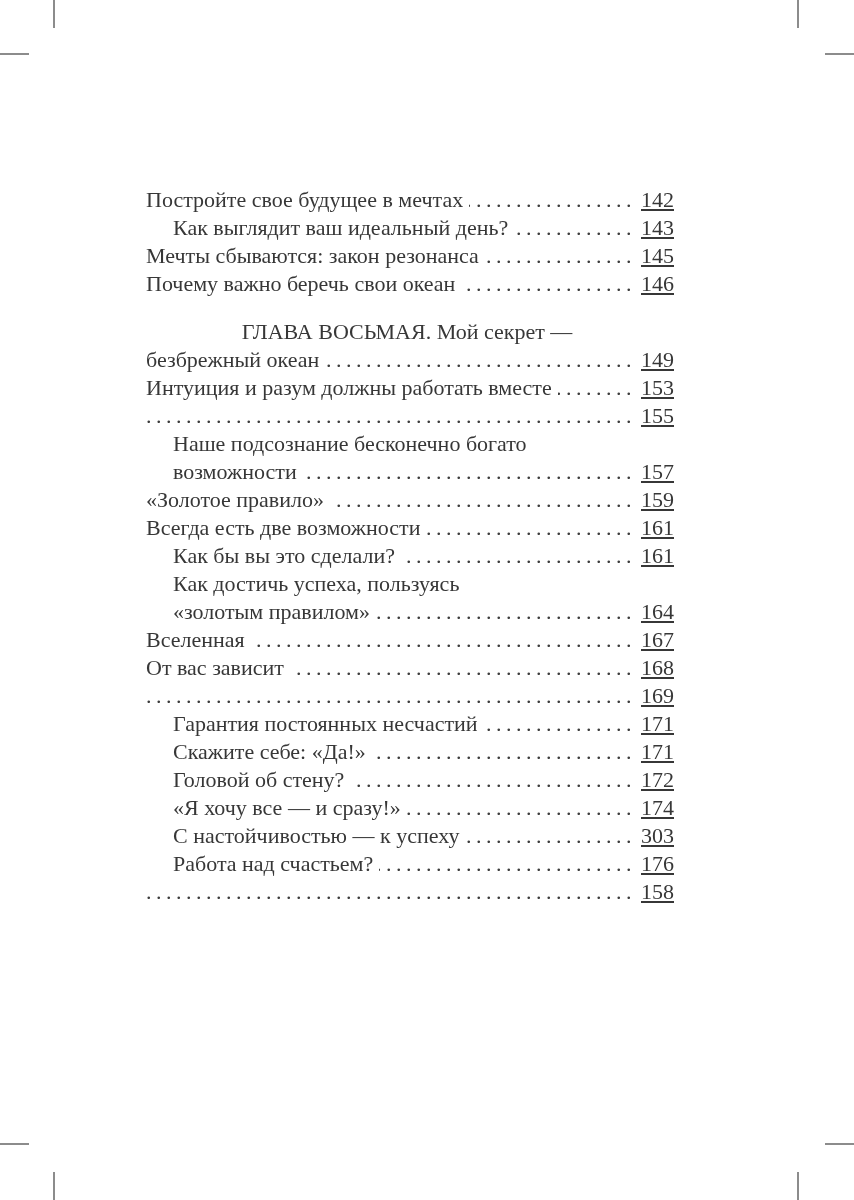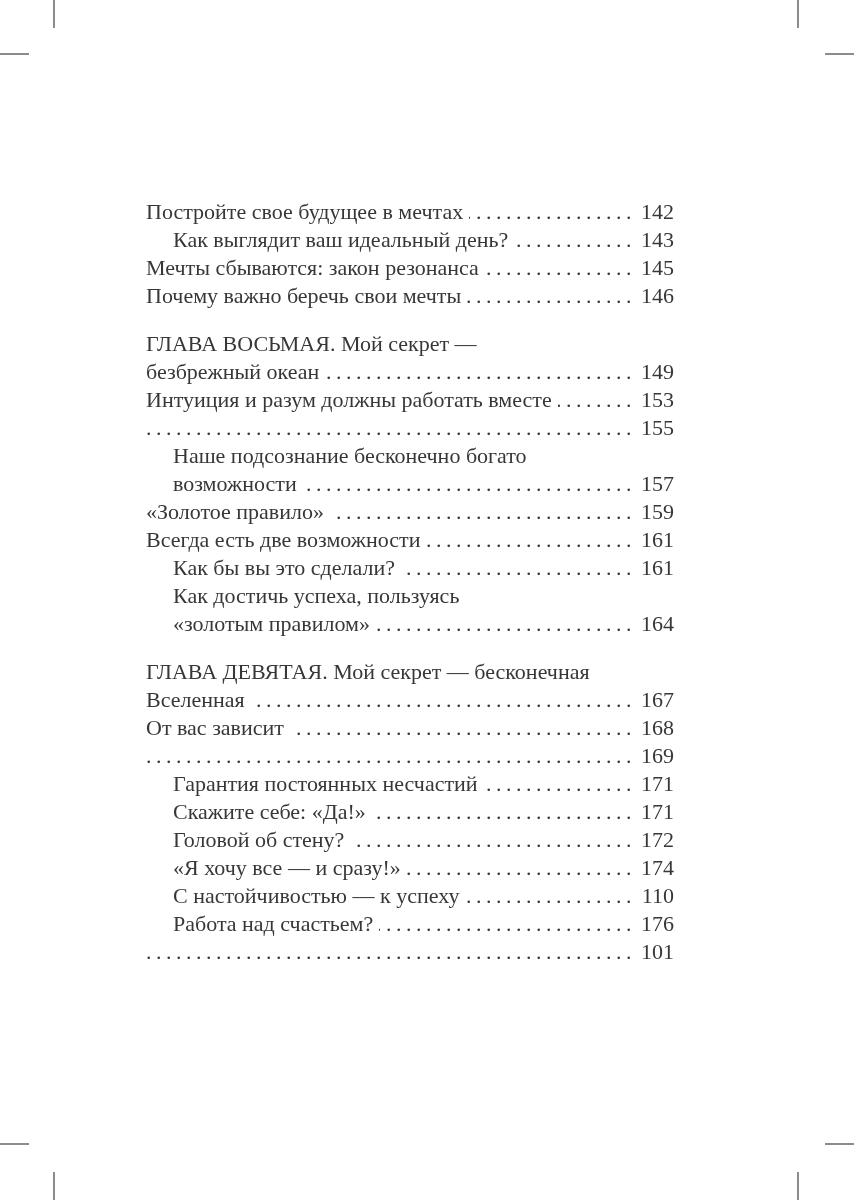--- a/index.html
+++ b/index.html
@@ -26,21 +26,20 @@
   .br-v { left: 797px; bottom: 0; }
   .br-h { right: 0; top: 1143px; }
 
   
   .toc {
     position: absolute;
     left: 146px;
     top: 186px;
     width: 528px;
     font-size: 22px;
-    margin-top: 12px;
   }
   .row {
     position: relative;
     height: 28px;
     line-height: 28px;
     white-space: nowrap;
   }
   
   .row::before {
     content: ". . . . . . . . . . . . . . . . . . . . . . . . . . . . . . . . . . . . . . . . . . . . . . . . . . . . . . . . . . . . . . . . . . . . . .";
@@ -58,22 +57,23 @@
     background: #ffffff;
     padding-right: 6px;
   }
   .ind .t { padding-left: 27px; }
   .pg {
     position: absolute;
     right: 0; top: 0;
     z-index: 1;
     background: #ffffff;
     padding-left: 7px;
-  }
-  .chapter { margin-top: 20px; }
+    text-decoration: underline;
+  }
+  .chapter { margin-top: 20px; text-align: center; }
 </style>
 </head>
 <body>
 
 <div class="crop-mark cm-v tl-v"></div>
 <div class="crop-mark cm-h tl-h"></div>
 <div class="crop-mark cm-v tr-v"></div>
 <div class="crop-mark cm-h tr-h"></div>
 <div class="crop-mark cm-v bl-v"></div>
 <div class="crop-mark cm-h bl-h"></div>
@@ -91,21 +91,21 @@
     <span class="t">Как выглядит ваш идеальный день?</span>
     <span class="pg">143</span>
   </div>
 
   <div class="row">
     <span class="t">Мечты сбываются: закон резонанса</span>
     <span class="pg">145</span>
   </div>
 
   <div class="row">
-    <span class="t">Почему важно беречь свои мечты</span>
+    <span class="t">Почему важно беречь свои океан</span>
     <span class="pg">146</span>
   </div>
 
   <div class="row chapter nodots">
     <span class="t">ГЛАВА ВОСЬМАЯ. Мой секрет —</span>
     <span class="pg"></span>
   </div>
 
   <div class="row">
     <span class="t">безбрежный океан</span>
@@ -150,24 +150,20 @@
   <div class="row ind nodots">
     <span class="t">Как достичь успеха, пользуясь</span>
     <span class="pg"></span>
   </div>
 
   <div class="row ind">
     <span class="t">«золотым правилом»</span>
     <span class="pg">164</span>
   </div>
 
-  <div class="row chapter nodots">
-    <span class="t">ГЛАВА ДЕВЯТАЯ. Мой секрет — бесконечная</span>
-    <span class="pg"></span>
-  </div>
 
   <div class="row">
     <span class="t">Вселенная</span>
     <span class="pg">167</span>
   </div>
 
   <div class="row">
     <span class="t">От вас зависит</span>
     <span class="pg">168</span>
   </div>
@@ -191,25 +187,25 @@
     <span class="pg">172</span>
   </div>
 
   <div class="row ind">
     <span class="t">«Я хочу все — и сразу!»</span>
     <span class="pg">174</span>
   </div>
 
   <div class="row ind">
     <span class="t">С настойчивостью — к успеху</span>
-    <span class="pg">110</span>
+    <span class="pg">303</span>
   </div>
 
   <div class="row ind">
     <span class="t">Работа над счастьем?</span>
     <span class="pg">176</span>
   </div>
 
   <div class="row ind">
-    <span class="pg">101</span>
+    <span class="pg">158</span>
   </div>
 
 </div>
 
 </body></html>

